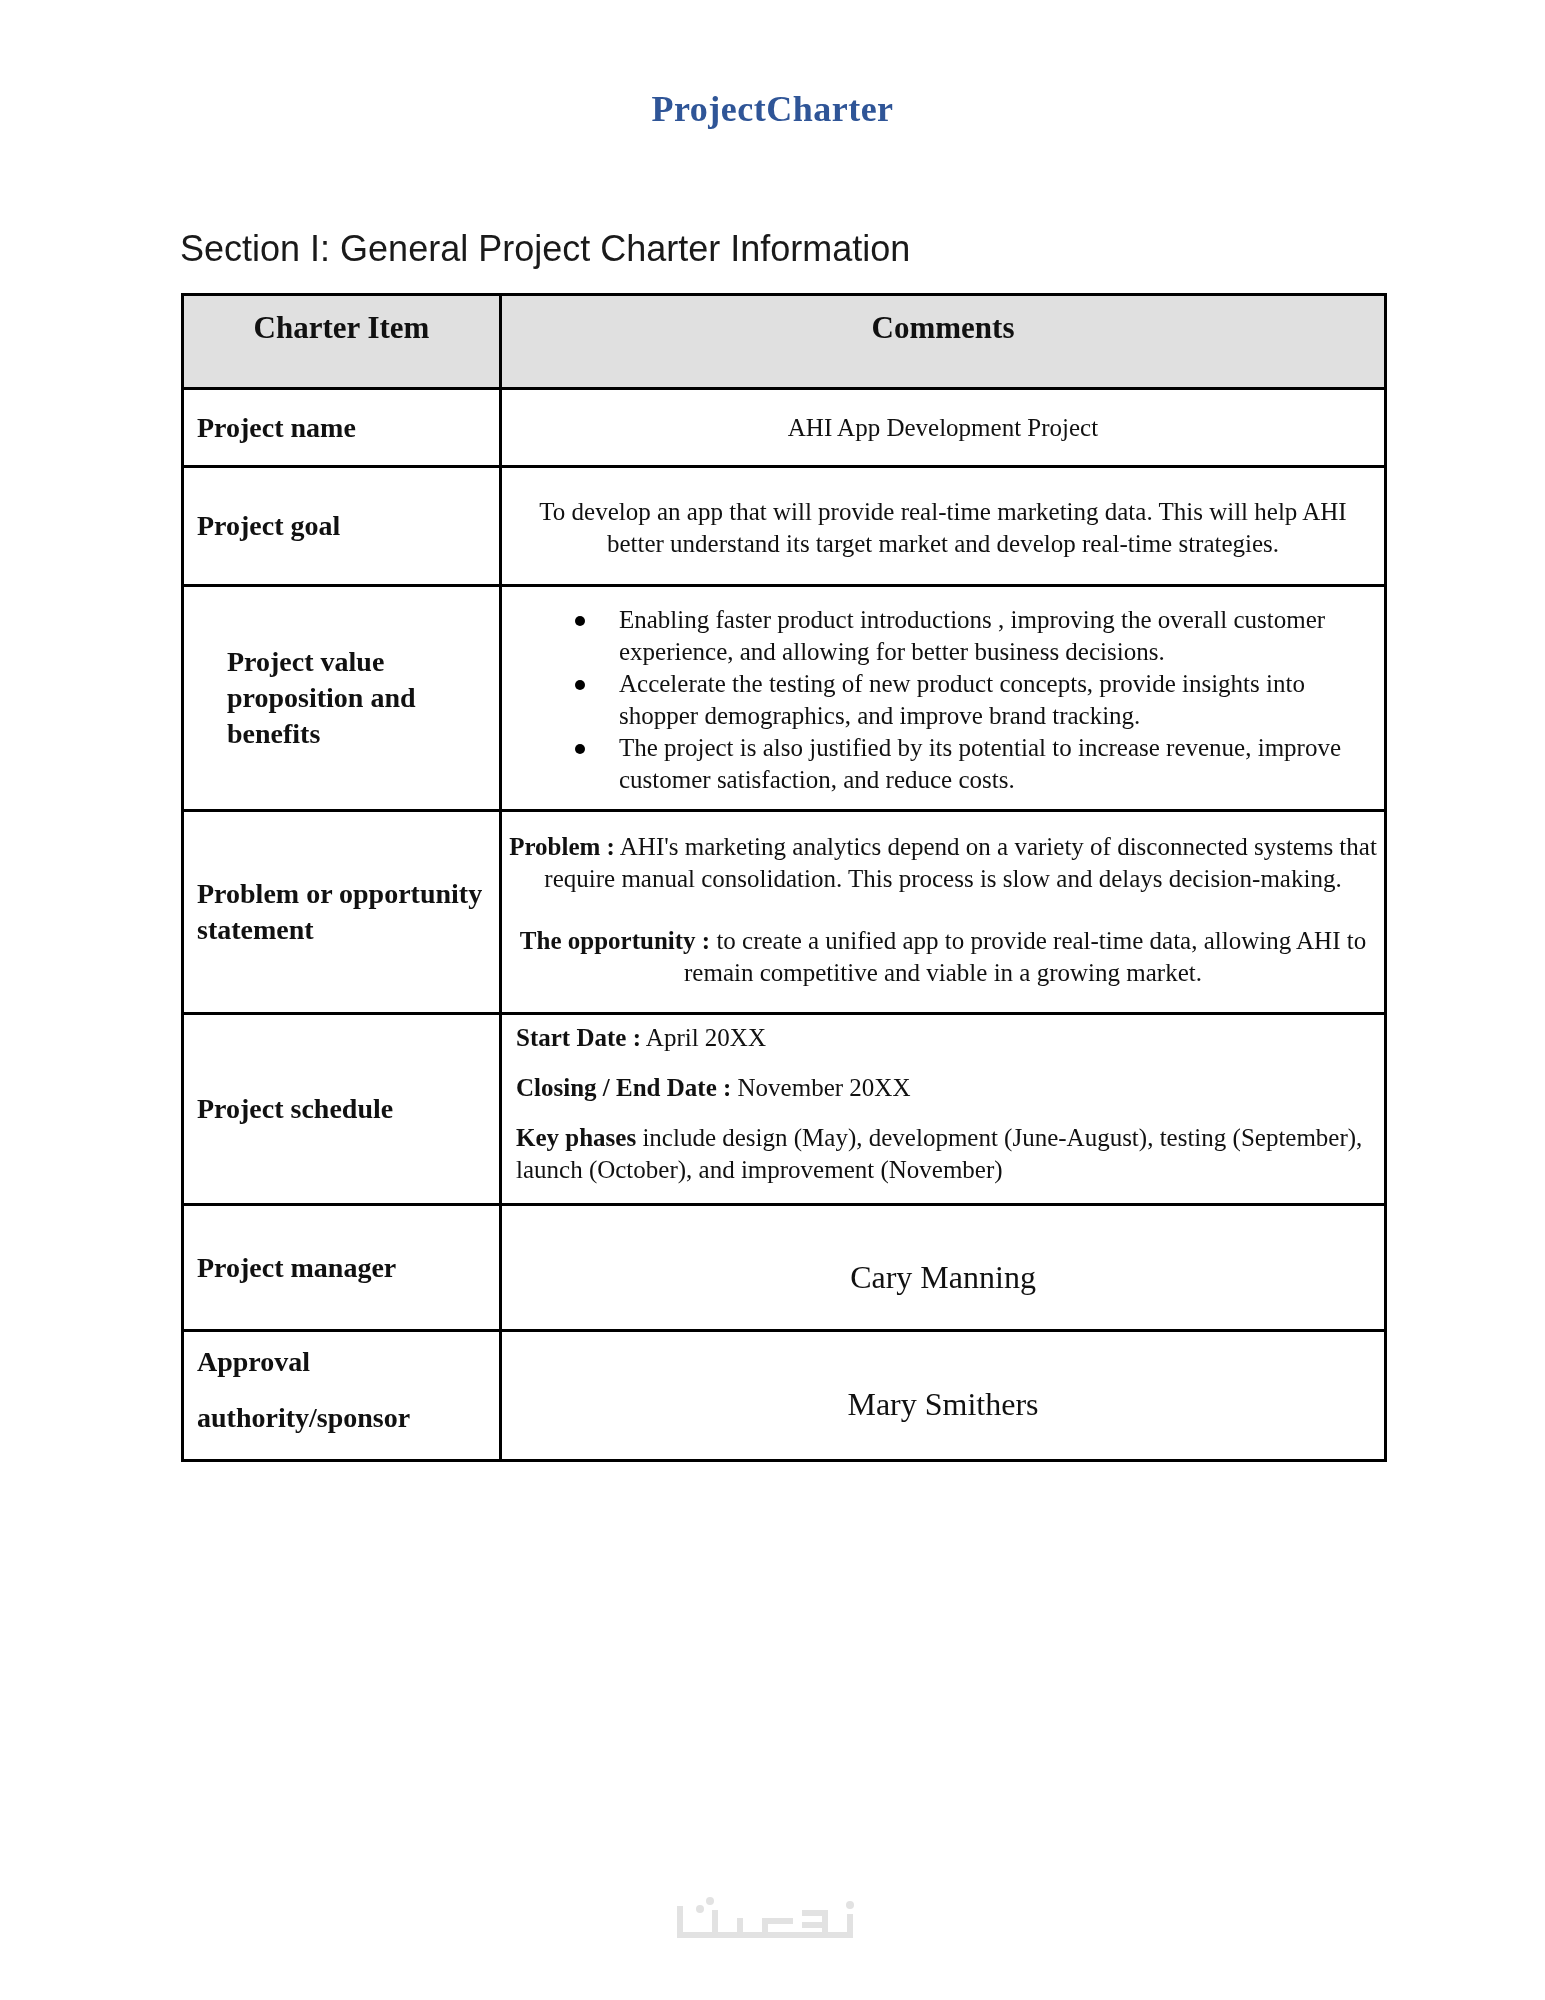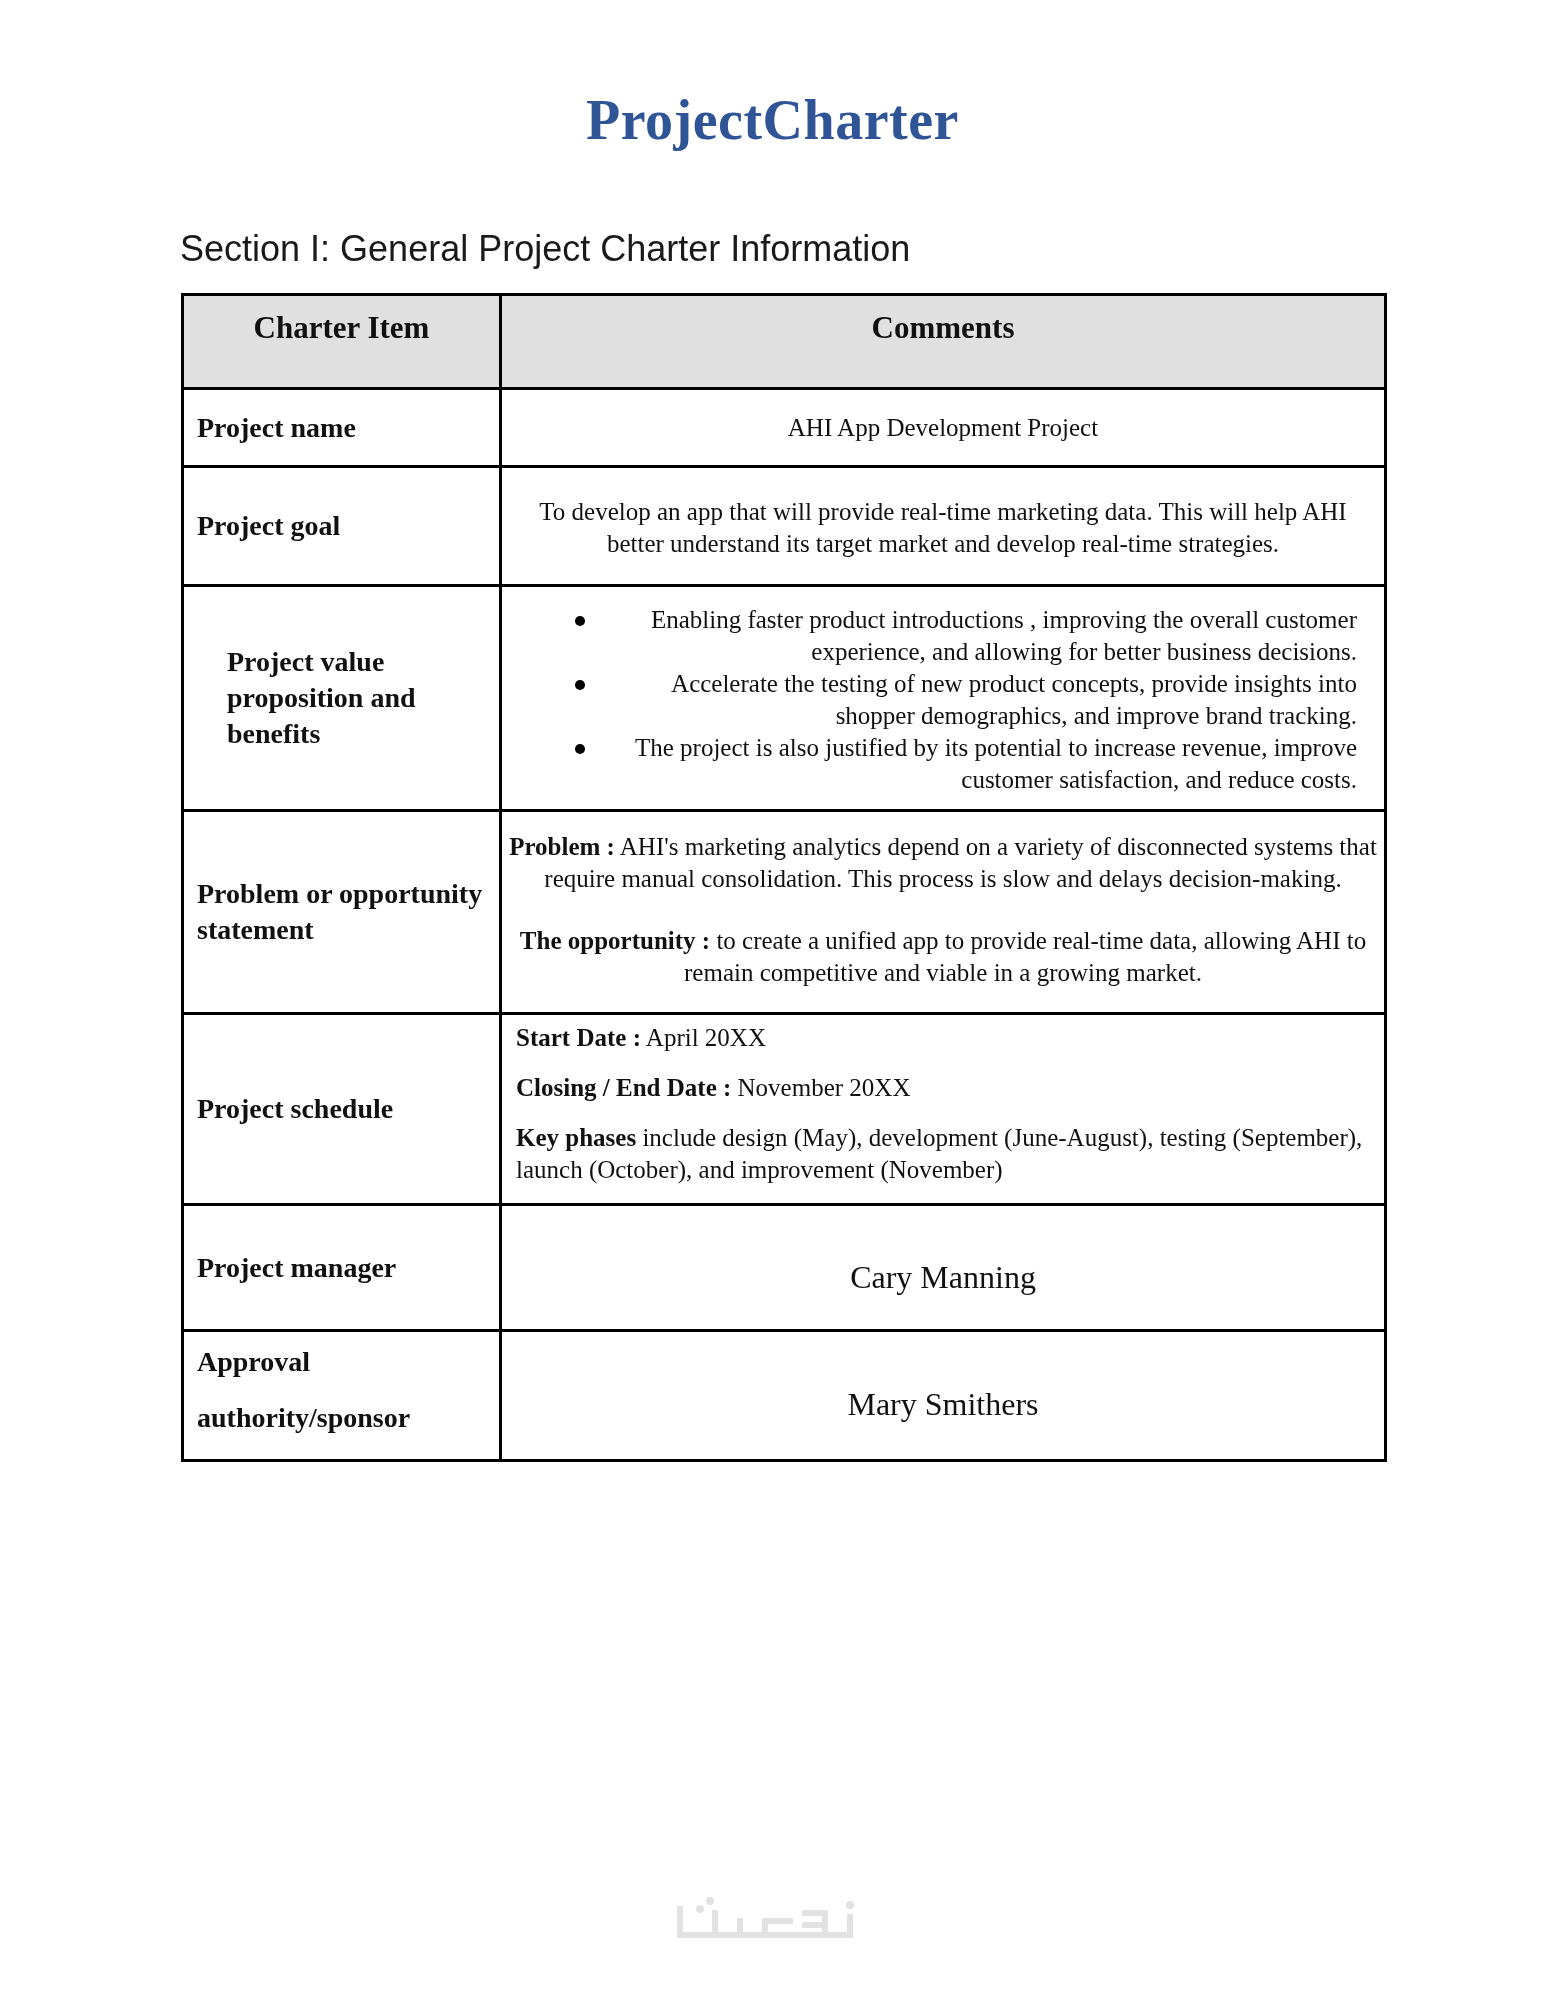--- a/index.html
+++ b/index.html
@@ -1,37 +1,37 @@
 <!DOCTYPE html>
 <html><head>
 <meta charset="utf-8">
 <style>
   html, body { margin: 0; padding: 0; background: #ffffff; }
   body { width: 1545px; height: 2000px; position: relative; overflow: hidden; font-family: "DejaVu Serif", serif; color: #111; }
-  .title { position: absolute; top: 88px; left: 0; width: 1545px; text-align: center; font-family: "Liberation Serif", serif; font-weight: bold; font-size: 56px; color: #2f5597; letter-spacing: 0.5px; }
+  .title { position: absolute; top: 88px; left: 0; width: 1545px; text-align: center; font-family: "Liberation Serif", serif; font-weight: bold; font-size: 36px; color: #2f5597; letter-spacing: 0.5px; }
   .section { position: absolute; top: 228px; left: 180px; font-family: Liberation Sans, sans-serif; font-size: 36px; color: #1a1a1a; }
   table.charter { position: absolute; top: 293px; left: 181px; width: 1203px; border-collapse: collapse; table-layout: fixed; }
   table.charter td, table.charter th { border: 3px solid #000; padding: 13px; vertical-align: middle; }
   col.c1 { width: 318px; }
   col.c2 { width: 885px; }
   th { background: #e0e0e0; font-family: "Liberation Serif", serif; font-weight: bold; font-size: 31px; text-align: center; vertical-align: top !important; padding-top: 14px !important; }
   td.item { font-family: "Liberation Serif", serif; font-weight: bold; font-size: 28px; text-align: left; line-height: 36px; }
   td.comment { font-family: "Liberation Serif", serif; font-size: 25px; line-height: 32px; }
   .row-header { height: 94px; }
   .row-name { height: 78px; }
   .row-goal { height: 119px; }
   .row-value { height: 217px; }
   .row-problem { height: 203px; }
   .row-schedule { height: 191px; }
   .row-manager { height: 126px; }
   .row-approval { height: 124px; }
   td.name-val { vertical-align: top; padding-top: 14px !important; text-align: center; }
   td.goal-val { vertical-align: top; padding: 4px 16px 0 16px !important; text-align: center; }
   ul.bullets { margin: 0; padding: 4px 14px 0 60px; list-style: none; }
-  ul.bullets li { position: relative; padding-left: 44px; text-align: right; }
+  ul.bullets li { position: relative; padding-left: 44px; }
   ul.bullets li .dot { position: absolute; left: 0; top: 12px; width: 10px; height: 10px; background: #000; border-radius: 50%; }
   td.problem-val { vertical-align: top; padding: 4px 6px 0 6px !important; text-align: center; }
   .problem-p { margin: 0 0 30px 0; }
   .opp-p { margin: 8px; }
   b { font-weight: bold; }
   td.schedule-val { vertical-align: top; padding: 0 14px 0 14px !important; }
   .sched-line { margin: 0 0 18px 0; }
   td.big-name { font-family: "Liberation Serif", serif; font-size: 32px; text-align: center; vertical-align: top; padding-top: 32px !important; }
   td.approval-item { line-height: 56px; vertical-align: top; padding-top: 2px !important; }
   .watermark { position: absolute; top: 1895px; left: 670px; width: 200px; height: 50px; }

